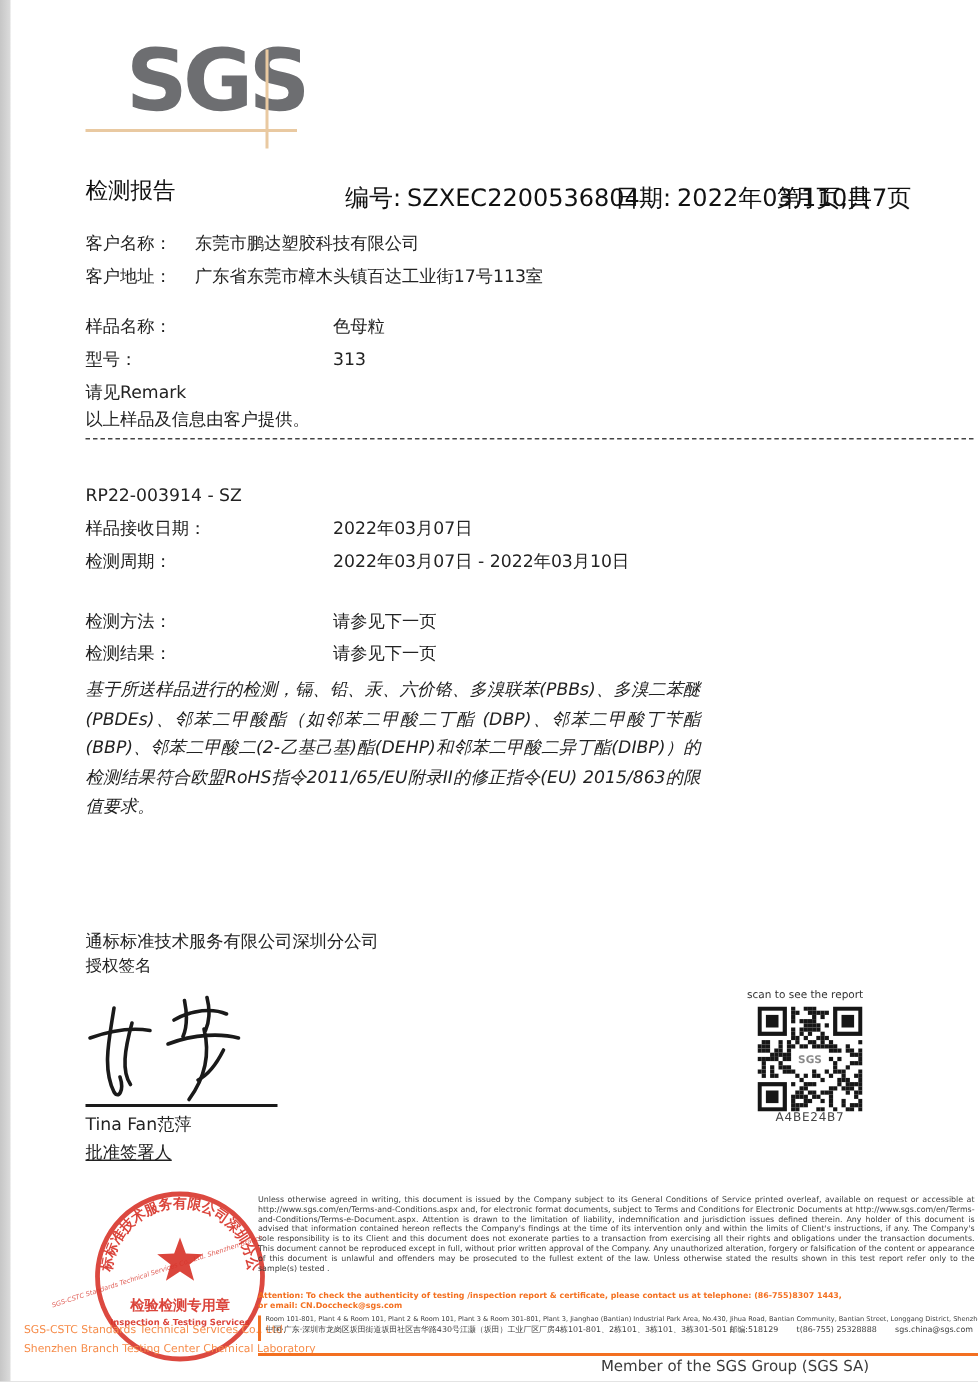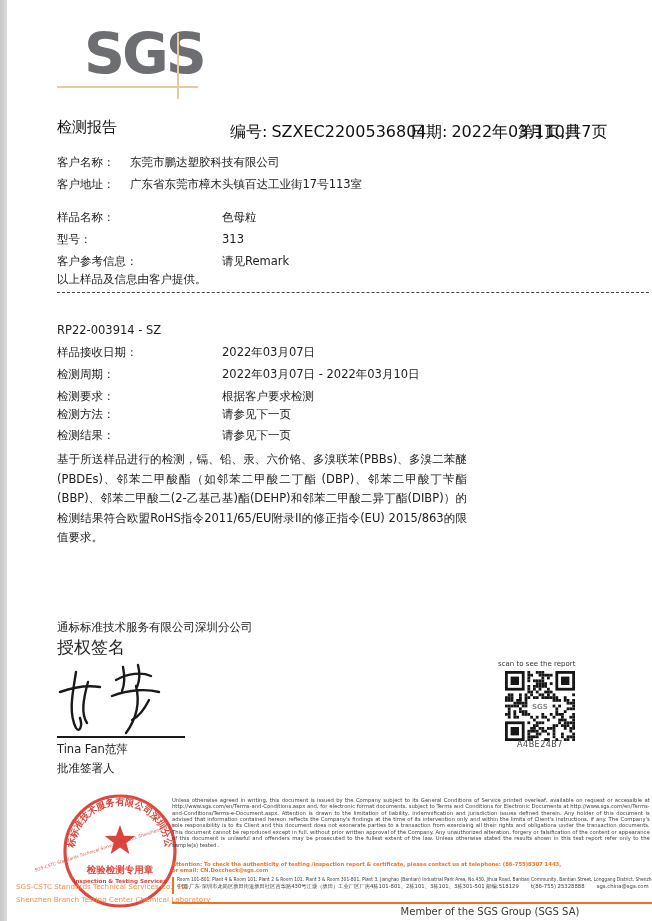--- a/index.html
+++ b/index.html
@@ -22,28 +22,28 @@
   .hdr-num{left:230px;} .hdr-date{left:410px;} .hdr-page{left:518px;}
   
   .row{position:absolute;left:57px;display:flex;font-size:11.5px;color:#222;white-space:nowrap;}
   .row .lbl{width:73px;flex:none;}
   .row.wide .lbl{width:165px;flex:none;}
   .note{position:absolute;left:57px;font-size:11.5px;color:#222;}
   .dashsep{position:absolute;left:57px;top:292px;width:592px;border-top:1.5px dashed #444;}
   
   .concl{position:absolute;left:57px;top:450px;display:flex;font-size:11.5px;color:#222;}
   .concl .lbl{width:165px;flex:none;}
-  .concl .val{width:410px;line-height:19.5px;text-align:justify;}
+  .concl .val{width:410px;line-height:19.5px;text-align:justify;font-style:italic;}
   
   .sig-company{position:absolute;left:57px;top:620px;font-size:11.5px;color:#222;}
-  .sig-auth{position:absolute;left:57px;top:636px;font-size:17px;color:#222;}
+  .sig-auth{position:absolute;left:57px;top:636px;font-size:11px;color:#222;}
   .sig-svg{position:absolute;left:52px;top:656px;}
   .sig-line{position:absolute;left:57px;top:736px;width:128px;height:2px;background:#1a1a1a;}
   .sig-name{position:absolute;left:57px;top:742px;font-size:11.5px;color:#222;}
-  .sig-role{position:absolute;left:57px;top:761px;font-size:11.5px;color:#222;}
+  .sig-role{position:absolute;left:57px;top:761px;font-size:11.5px;color:#222;text-decoration:underline;}
   
   .qr-caption{position:absolute;left:498px;top:660px;width:100px;font-size:9px;
     transform:scale(.78);transform-origin:0 0;color:#333;white-space:nowrap;}
   .qr-box{position:absolute;left:505px;top:671px;width:70px;height:70px;}
   .qr-code-text{position:absolute;left:505px;top:740px;width:70px;text-align:center;
     font-size:8px;color:#444;letter-spacing:.5px;}
   
   .stamp{position:absolute;left:60px;top:791px;}
   .stamp-overlay{position:absolute;left:34px;top:868px;width:240px;color:#d8352b;
     transform:rotate(-18deg) scale(.55);transform-origin:0 0;font-size:8px;
@@ -95,40 +95,35 @@
 
   <div class="row wide" style="top:210px">
     <span class="lbl">样品名称：</span>
     <span>色母粒</span>
   </div>
   <div class="row wide" style="top:232px">
     <span class="lbl">型号：</span>
     <span>313</span>
   </div>
   <div class="row wide" style="top:254px">
-    <span class="lbl">客户参考信息：</span>
     <span>请见Remark</span>
   </div>
   <div class="note" style="top:272px">以上样品及信息由客户提供。</div>
   <div class="dashsep"></div>
 
   <div class="row wide" style="top:323px">
     <span>RP22-003914 - SZ</span>
   </div>
   <div class="row wide" style="top:345px">
     <span class="lbl">样品接收日期：</span>
     <span>2022年03月07日</span>
   </div>
   <div class="row wide" style="top:367px">
     <span class="lbl">检测周期：</span>
     <span>2022年03月07日 - 2022年03月10日</span>
-  </div>
-  <div class="row wide" style="top:389px">
-    <span class="lbl">检测要求：</span>
-    <span>根据客户要求检测</span>
   </div>
   <div class="row wide" style="top:407px">
     <span class="lbl">检测方法：</span>
     <span>请参见下一页</span>
   </div>
   <div class="row wide" style="top:428px">
     <span class="lbl">检测结果：</span>
     <span>请参见下一页</span>
   </div>
 

